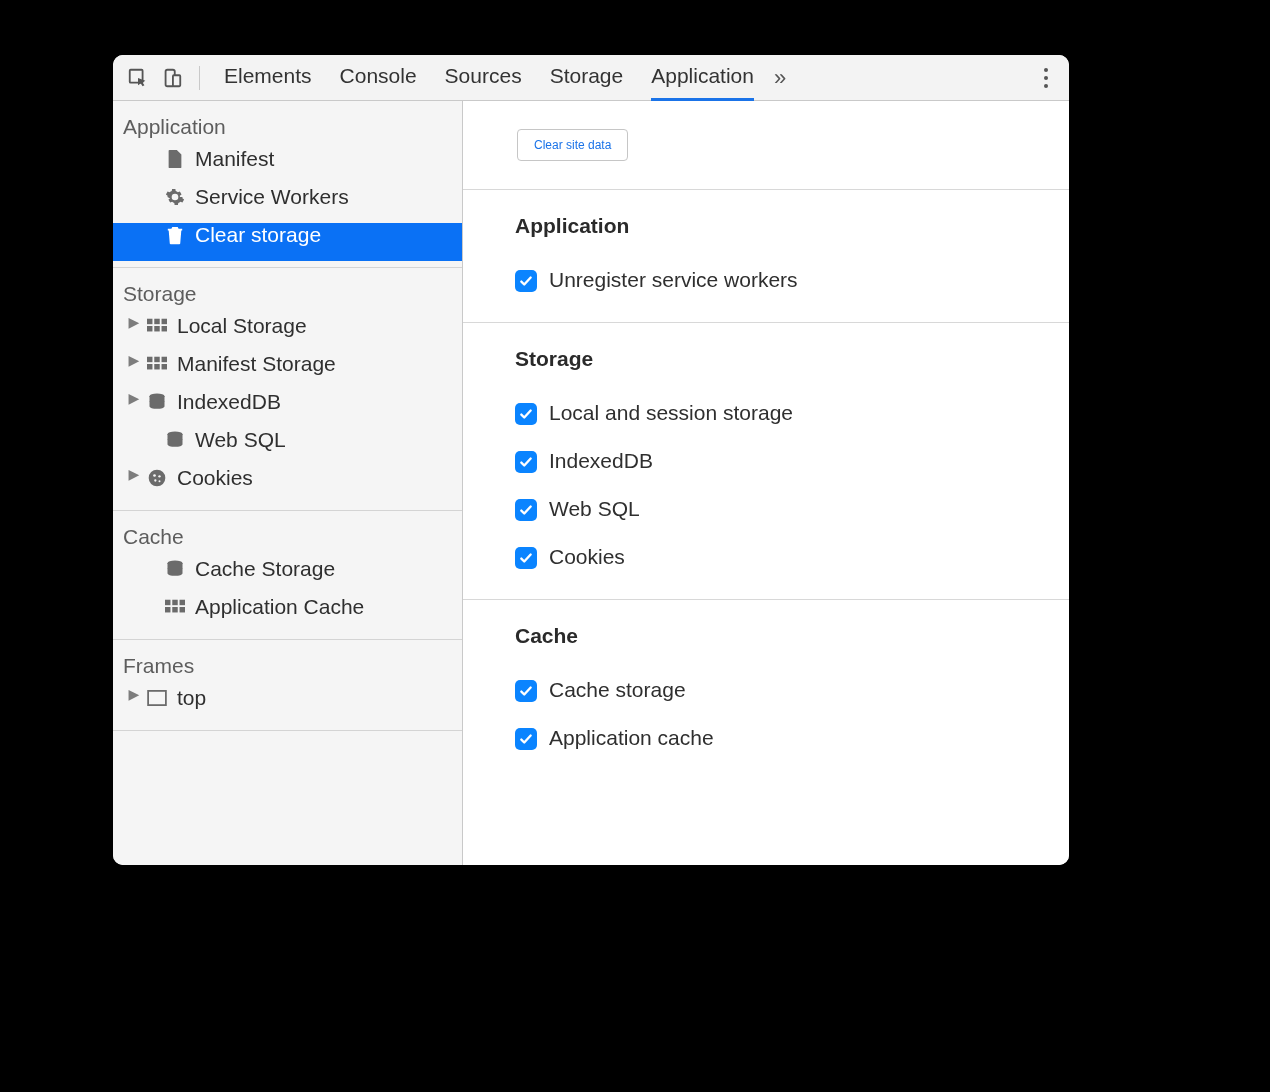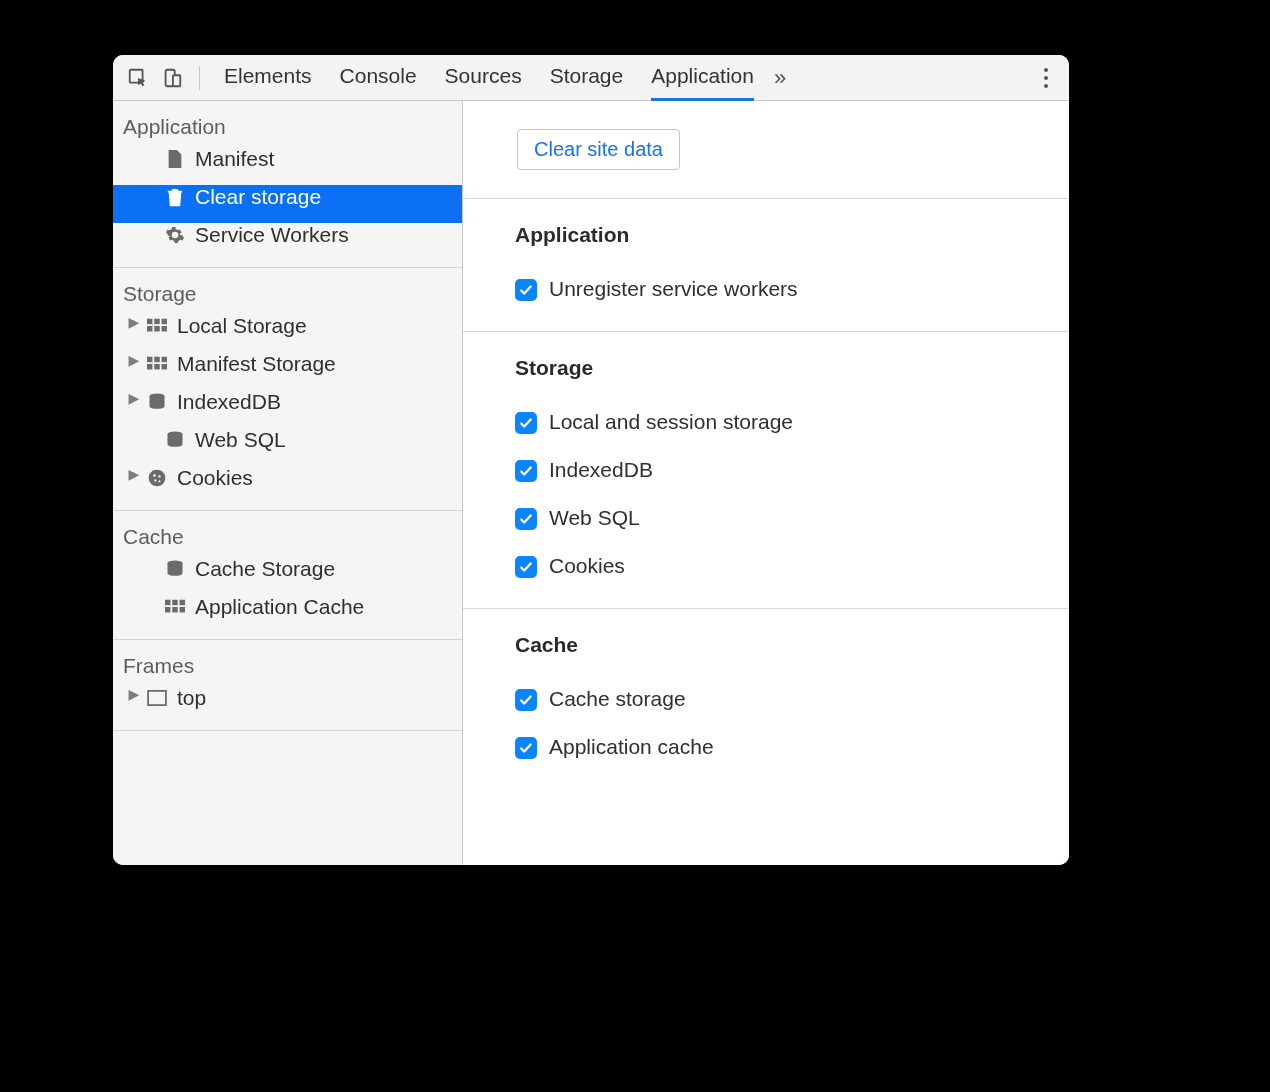--- a/index.html
+++ b/index.html
@@ -154,21 +154,21 @@
   }
   .clear-wrap {
     padding: 28px 0 28px 54px;
   }
   .btn {
     display: inline-block;
     padding: 8px 16px;
     border: 1px solid #c6c6c6;
     border-radius: 4px;
     background: #fff;
-    font-size: 20px;
+    font-size: 12px;
     color: #1a73e8;
     cursor: pointer;
   }
   .section {
     border-top: 1px solid #d8d8d8;
     padding: 24px 0 18px 52px;
   }
   .sec-title {
     font-weight: 600;
     font-size: 21px;
@@ -242,37 +242,37 @@
           <div class="group-title">Application</div>
           <div class="row indent">
             <span class="tw"></span>
             <span class="ic">
               <svg width="18" height="20" viewBox="0 0 18 22" fill="currentColor">
                 <path d="M3 1h8l5 5v14a1 1 0 0 1-1 1H3a1 1 0 0 1-1-1V2a1 1 0 0 1 1-1z"></path>
               </svg>
             </span>
             <span>Manifest</span>
           </div>
+          <div class="row indent">
+            <span class="tw"></span>
+            <span class="ic">
+              <svg width="20" height="20" viewBox="0 0 24 24" fill="currentColor">
+                <path d="M12 8a4 4 0 1 0 0 8 4 4 0 0 0 0-8zm9 4a9 9 0 0 1-.13 1.5l2.05 1.6-2 3.46-2.42-.97a8.96 8.96 0 0 1-2.6 1.5l-.37 2.58h-4l-.37-2.58a8.96 8.96 0 0 1-2.6-1.5l-2.42.97-2-3.46 2.05-1.6A9 9 0 0 1 3 12c0-.51.05-1.01.13-1.5L1.08 8.9l2-3.46 2.42.97a8.96 8.96 0 0 1 2.6-1.5L8.47 2.33h4l.37 2.58c.94.35 1.82.86 2.6 1.5l2.42-.97 2 3.46-2.05 1.6c.08.49.13.99.13 1.5z"></path>
+              </svg>
+            </span>
+            <span>Service Workers</span>
+          </div>
           <div class="row selected indent">
             <span class="tw"></span>
             <span class="ic">
               <svg width="18" height="20" viewBox="0 0 20 22" fill="currentColor">
                 <path d="M3 6h14l-1.2 14.5a1 1 0 0 1-1 .9H5.2a1 1 0 0 1-1-.9L3 6zm4-4h6l1 2h4v2H2V4h4l1-2z"></path>
               </svg>
             </span>
             <span>Clear storage</span>
-          </div>
-          <div class="row indent">
-            <span class="tw"></span>
-            <span class="ic">
-              <svg width="20" height="20" viewBox="0 0 24 24" fill="currentColor">
-                <path d="M12 8a4 4 0 1 0 0 8 4 4 0 0 0 0-8zm9 4a9 9 0 0 1-.13 1.5l2.05 1.6-2 3.46-2.42-.97a8.96 8.96 0 0 1-2.6 1.5l-.37 2.58h-4l-.37-2.58a8.96 8.96 0 0 1-2.6-1.5l-2.42.97-2-3.46 2.05-1.6A9 9 0 0 1 3 12c0-.51.05-1.01.13-1.5L1.08 8.9l2-3.46 2.42.97a8.96 8.96 0 0 1 2.6-1.5L8.47 2.33h4l.37 2.58c.94.35 1.82.86 2.6 1.5l2.42-.97 2 3.46-2.05 1.6c.08.49.13.99.13 1.5z"></path>
-              </svg>
-            </span>
-            <span>Service Workers</span>
           </div>
         </div>
         <div class="side-group">
           <div class="group-title">Storage</div>
           <div class="row">
             <span class="tw">▶</span>
             <span class="ic">
               <svg width="20" height="16" viewBox="0 0 22 16" fill="currentColor">
                 <rect x="0" y="0" width="6" height="6"></rect>
                 <rect x="8" y="0" width="6" height="6"></rect>

